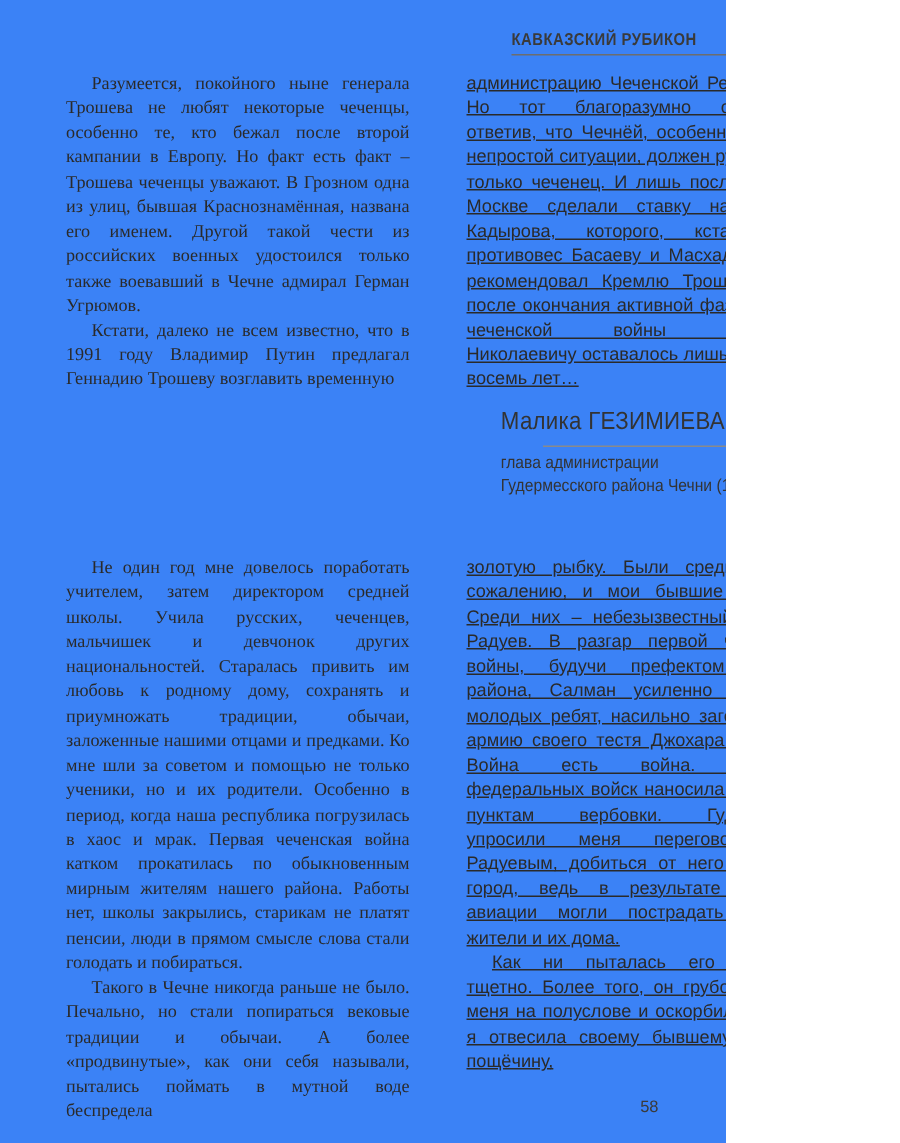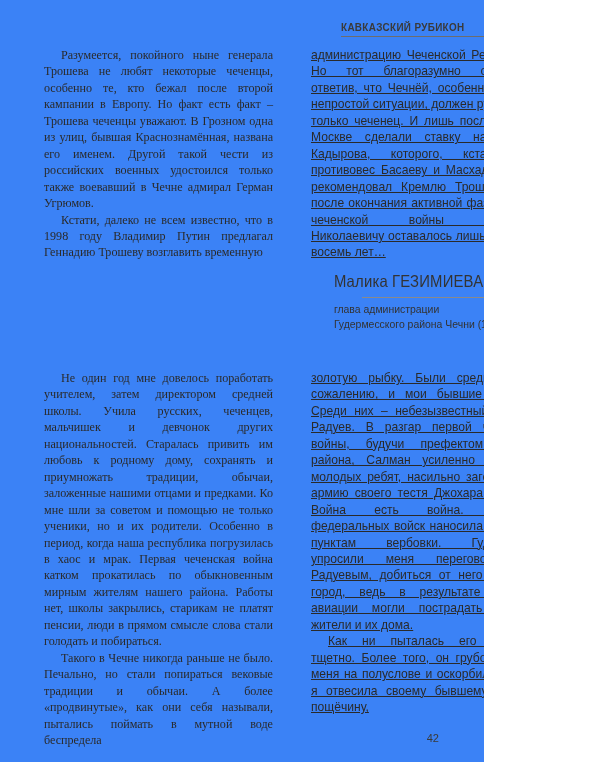--- a/index.html
+++ b/index.html
@@ -135,21 +135,21 @@
     <svg class="mountains" viewBox="0 0 80 26">
       <polygon points="52,0 68,24 36,24" fill="#b7b7b7"></polygon>
       <polygon points="27,9 40,24 14,24" fill="#9e9e9e"></polygon>
       <polygon points="40,11 47,24 33,24" fill="#8f8f8f"></polygon>
     </svg>
   </div>
   <div class="head-rule"></div>
 
   <div class="col left block-a-left">
     <p>Разумеется, покойного ныне генерала Трошева не любят некоторые чеченцы, особенно те, кто бежал после второй кампании в Европу. Но факт есть факт – Трошева чеченцы уважают. В Грозном одна из улиц, бывшая Краснознамённая, названа его именем. Другой такой чести из российских военных удостоился только также воевавший в Чечне адмирал Герман Угрюмов.</p>
-    <p>Кстати, далеко не всем известно, что в 1998 году Владимир Путин предлагал Геннадию Трошеву возглавить временную</p>
+    <p>Кстати, далеко не всем известно, что в 1991 году Владимир Путин предлагал Геннадию Трошеву возглавить временную</p>
   </div>
 
   <div class="col right block-a-right">
     <p class="noindent">администрацию Чеченской Республики. Но тот благоразумно отказался, ответив, что Чечнёй, особенно в такой непростой ситуации, должен руководить только чеченец. И лишь после этого в Москве сделали ставку на Ахмата Кадырова, которого, кстати, как противовес Басаеву и Масхадову тоже рекомендовал Кремлю Трошев. Жить после окончания активной фазы второй чеченской войны Геннадию Николаевичу оставалось лишь недолгих восемь лет…</p>
   </div>
 
   <div class="byline">
     <div class="byline-name">Малика ГЕЗИМИЕВА,</div>
     <div class="byline-rule"></div>
     <div class="byline-role">
@@ -161,15 +161,15 @@
   <div class="col left block-b-left">
     <p>Не один год мне довелось поработать учителем, затем директором средней школы. Учила русских, чеченцев, мальчишек и девчонок других национальностей. Старалась привить им любовь к родному дому, сохранять и приумножать традиции, обычаи, заложенные нашими отцами и предками. Ко мне шли за советом и помощью не только ученики, но и их родители. Особенно в период, когда наша республика погрузилась в хаос и мрак. Первая чеченская война катком прокатилась по обыкновенным мирным жителям нашего района. Работы нет, школы закрылись, старикам не платят пенсии, люди в прямом смысле слова стали голодать и побираться.</p>
     <p>Такого в Чечне никогда раньше не было. Печально, но стали попираться вековые традиции и обычаи. А более «продвинутые», как они себя называли, пытались поймать в мутной воде беспредела</p>
   </div>
 
   <div class="col right block-b-right">
     <p class="noindent">золотую рыбку. Были среди них, к сожалению, и мои бывшие ученики. Среди них – небезызвестный Салман Радуев. В разгар первой чеченской войны, будучи префектом нашего района, Салман усиленно вербовал молодых ребят, насильно загоняя их в армию своего тестя Джохара Дудаева. Война есть война. Авиация федеральных войск наносила удары по пунктам вербовки. Гудермесцы упросили меня переговорить с Радуевым, добиться от него покинуть город, ведь в результате налётов авиации могли пострадать мирные жители и их дома.</p>
     <p>Как ни пыталась его убедить, тщетно. Более того, он грубо оборвал меня на полуслове и оскорбил. В ответ я отвесила своему бывшему ученику пощёчину,</p>
   </div>
 
-  <div class="folio">42</div>
+  <div class="folio">58</div>
 
 </div>
 
 </body></html>

